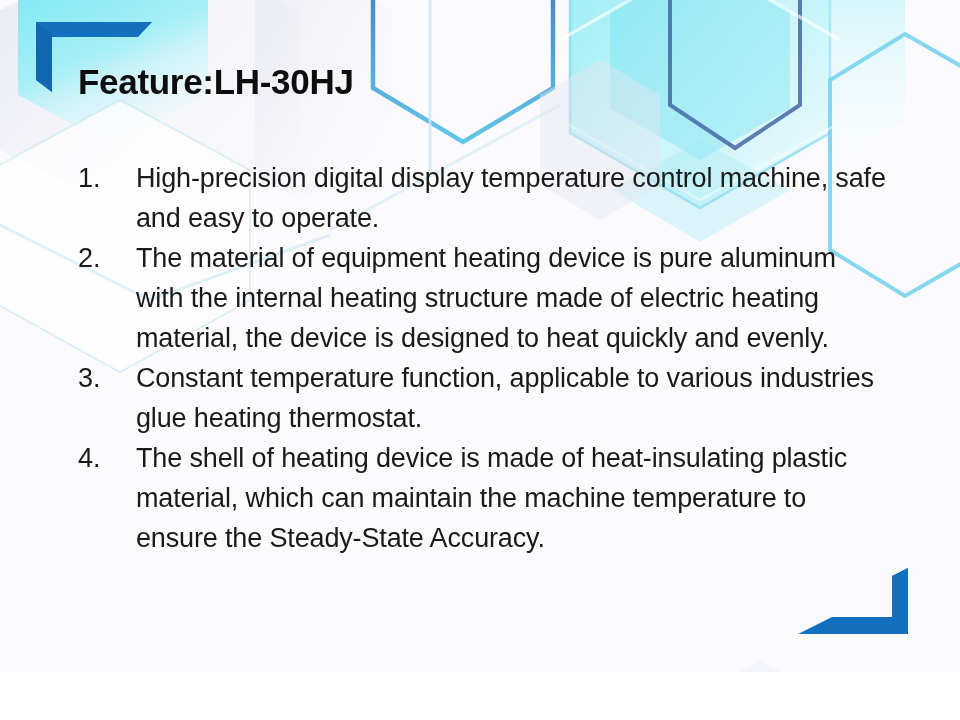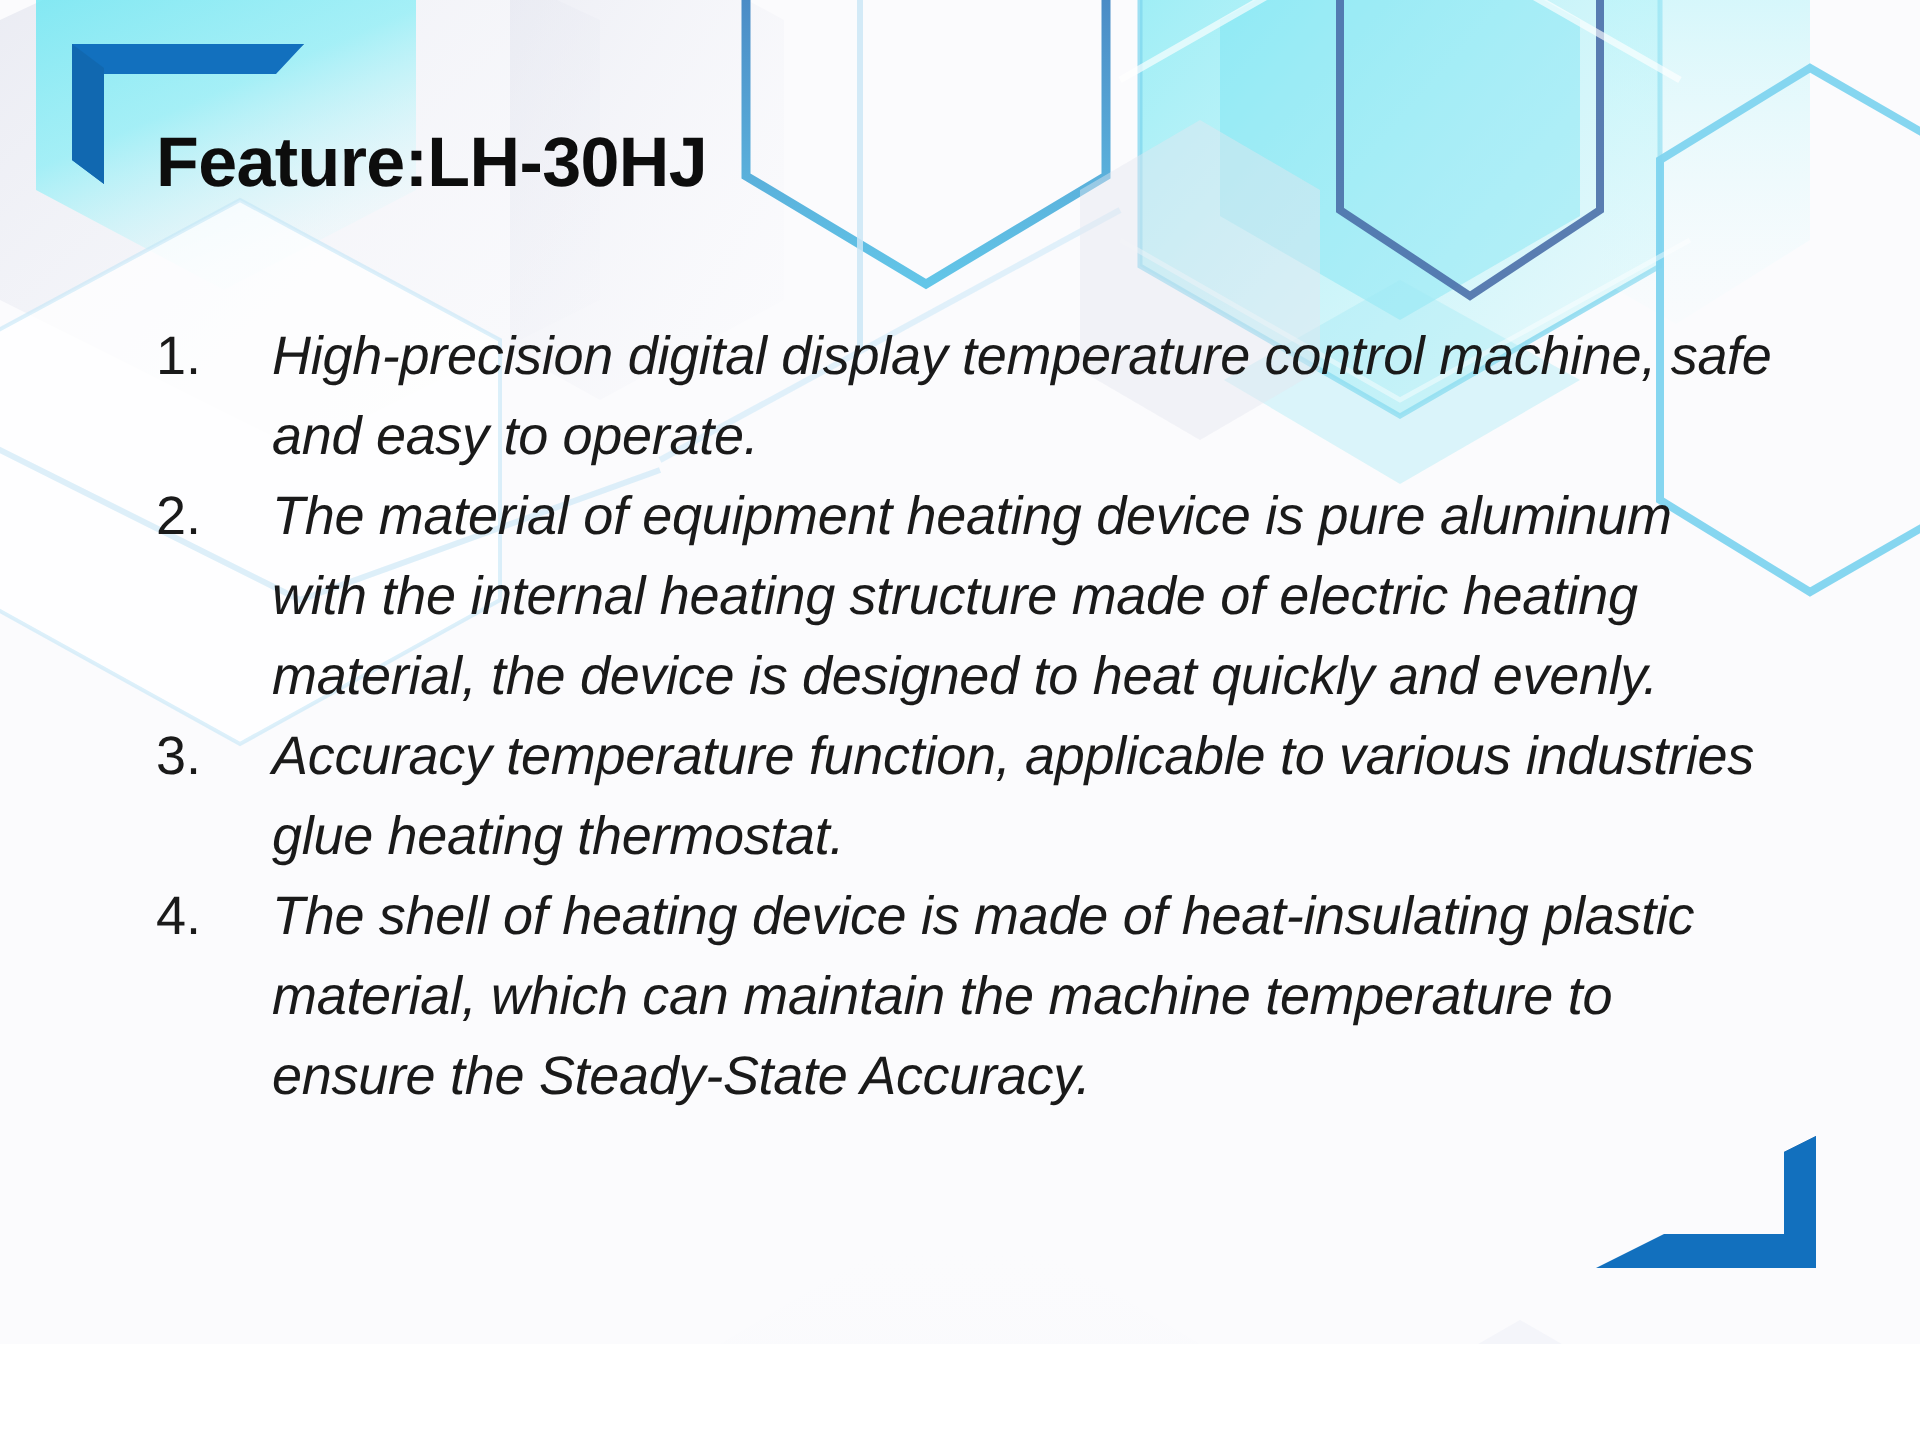--- a/index.html
+++ b/index.html
@@ -87,21 +87,20 @@
     color: #1a1a1a;
     text-align: left;
   }
 
   .item-text {
     flex: 1 1 auto;
     font-size: 27px;
     line-height: 40px;
     color: #1a1a1a;
     letter-spacing: -0.15px;
-    font-style: italic;
   }
 </style>
 </head>
 <body>
 
 <div class="slide">
 
   <svg class="bg-art" viewBox="0 0 960 720" xmlns="http://www.w3.org/2000/svg">
     <defs>
       <linearGradient id="gCyanA" x1="0" y1="0" x2="0.4" y2="1">
@@ -197,21 +196,21 @@
       <span class="item-text">High-precision digital display temperature control machine, safe and easy to operate.</span>
     </li>
 
     <li class="feature-item">
       <span class="item-num">2.</span>
       <span class="item-text">The material of equipment heating device is pure aluminum with the internal heating structure made of electric heating material, the device is designed to heat quickly and evenly.</span>
     </li>
 
     <li class="feature-item">
       <span class="item-num">3.</span>
-      <span class="item-text">Accuracy temperature function, applicable to various industries glue heating thermostat.</span>
+      <span class="item-text">Constant temperature function, applicable to various industries glue heating thermostat.</span>
     </li>
 
     <li class="feature-item">
       <span class="item-num">4.</span>
       <span class="item-text">The shell of heating device is made of heat-insulating plastic material, which can maintain the machine temperature to ensure the Steady-State Accuracy.</span>
     </li>
 
   </ol>
 
 </div>

